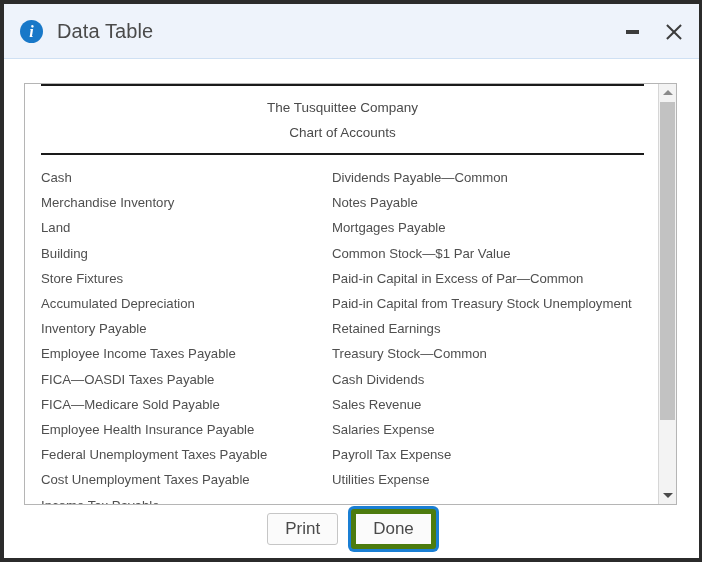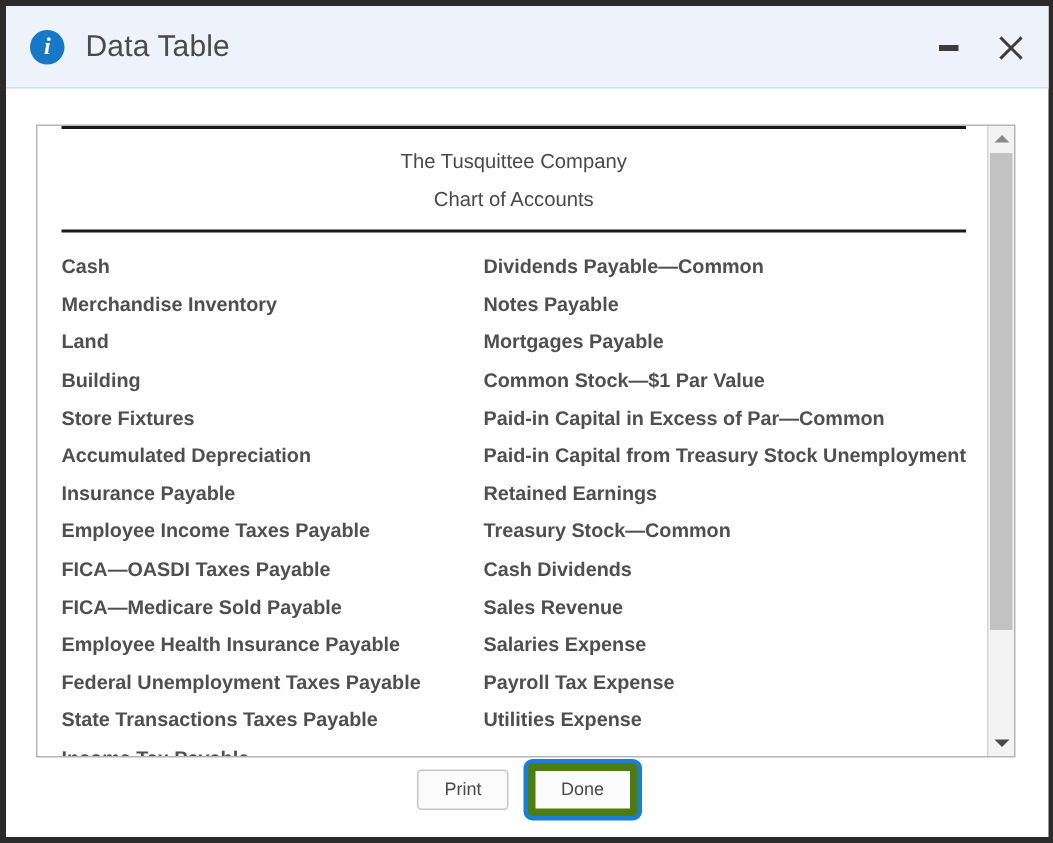--- a/index.html
+++ b/index.html
@@ -100,21 +100,20 @@
     padding-top: 10px;
   }
   .acct-col { }
   .acct-col.left  { width: 291px; }
   .acct-col.right { flex: 1; }
   .acct-item {
     font-size: 13.2px;
     color: #4f4f4f;
     line-height: 25.2px;
     white-space: nowrap;
-    font-weight: bold;
   }
 
   
   #scrollbar {
     position: absolute;
     right: 0; top: 0; bottom: 0;
     width: 18px;
     background: #f3f3f3;
     border-left: 1px solid #d6d6d6;
   }
@@ -139,21 +138,21 @@
   }
 
   
   #footer {
     position: absolute;
     left: 0; right: 0; top: 505px;
     display: flex; justify-content: center; align-items: center; gap: 13px;
   }
   .btn {
     font-family: "Liberation Sans", sans-serif;
-    font-size: 12px;
+    font-size: 17px;
     color: #4a4a4a;
     background: #fbfbfb;
     border: 1px solid #c6c6c6;
     border-radius: 3px;
     padding: 6px 17px 7px 17px;
     cursor: default;
     line-height: 1;
   }
   .btn.focused {
     border: 5px solid #4d7c0f;
@@ -191,27 +190,27 @@
       </div>
 
       <div id="acct-cols">
         <div class="acct-col left">
           <div class="acct-item">Cash</div>
           <div class="acct-item">Merchandise Inventory</div>
           <div class="acct-item">Land</div>
           <div class="acct-item">Building</div>
           <div class="acct-item">Store Fixtures</div>
           <div class="acct-item">Accumulated Depreciation</div>
-          <div class="acct-item">Insurance Payable</div>
+          <div class="acct-item">Inventory Payable</div>
           <div class="acct-item">Employee Income Taxes Payable</div>
           <div class="acct-item">FICA—OASDI Taxes Payable</div>
           <div class="acct-item">FICA—Medicare Sold Payable</div>
           <div class="acct-item">Employee Health Insurance Payable</div>
           <div class="acct-item">Federal Unemployment Taxes Payable</div>
-          <div class="acct-item">State Transactions Taxes Payable</div>
+          <div class="acct-item">Cost Unemployment Taxes Payable</div>
           <div class="acct-item">Income Tax Payable</div>
         </div>
         <div class="acct-col right">
           <div class="acct-item">Dividends Payable—Common</div>
           <div class="acct-item">Notes Payable</div>
           <div class="acct-item">Mortgages Payable</div>
           <div class="acct-item">Common Stock—$1 Par Value</div>
           <div class="acct-item">Paid-in Capital in Excess of Par—Common</div>
           <div class="acct-item">Paid-in Capital from Treasury Stock Unemployment</div>
           <div class="acct-item">Retained Earnings</div>

